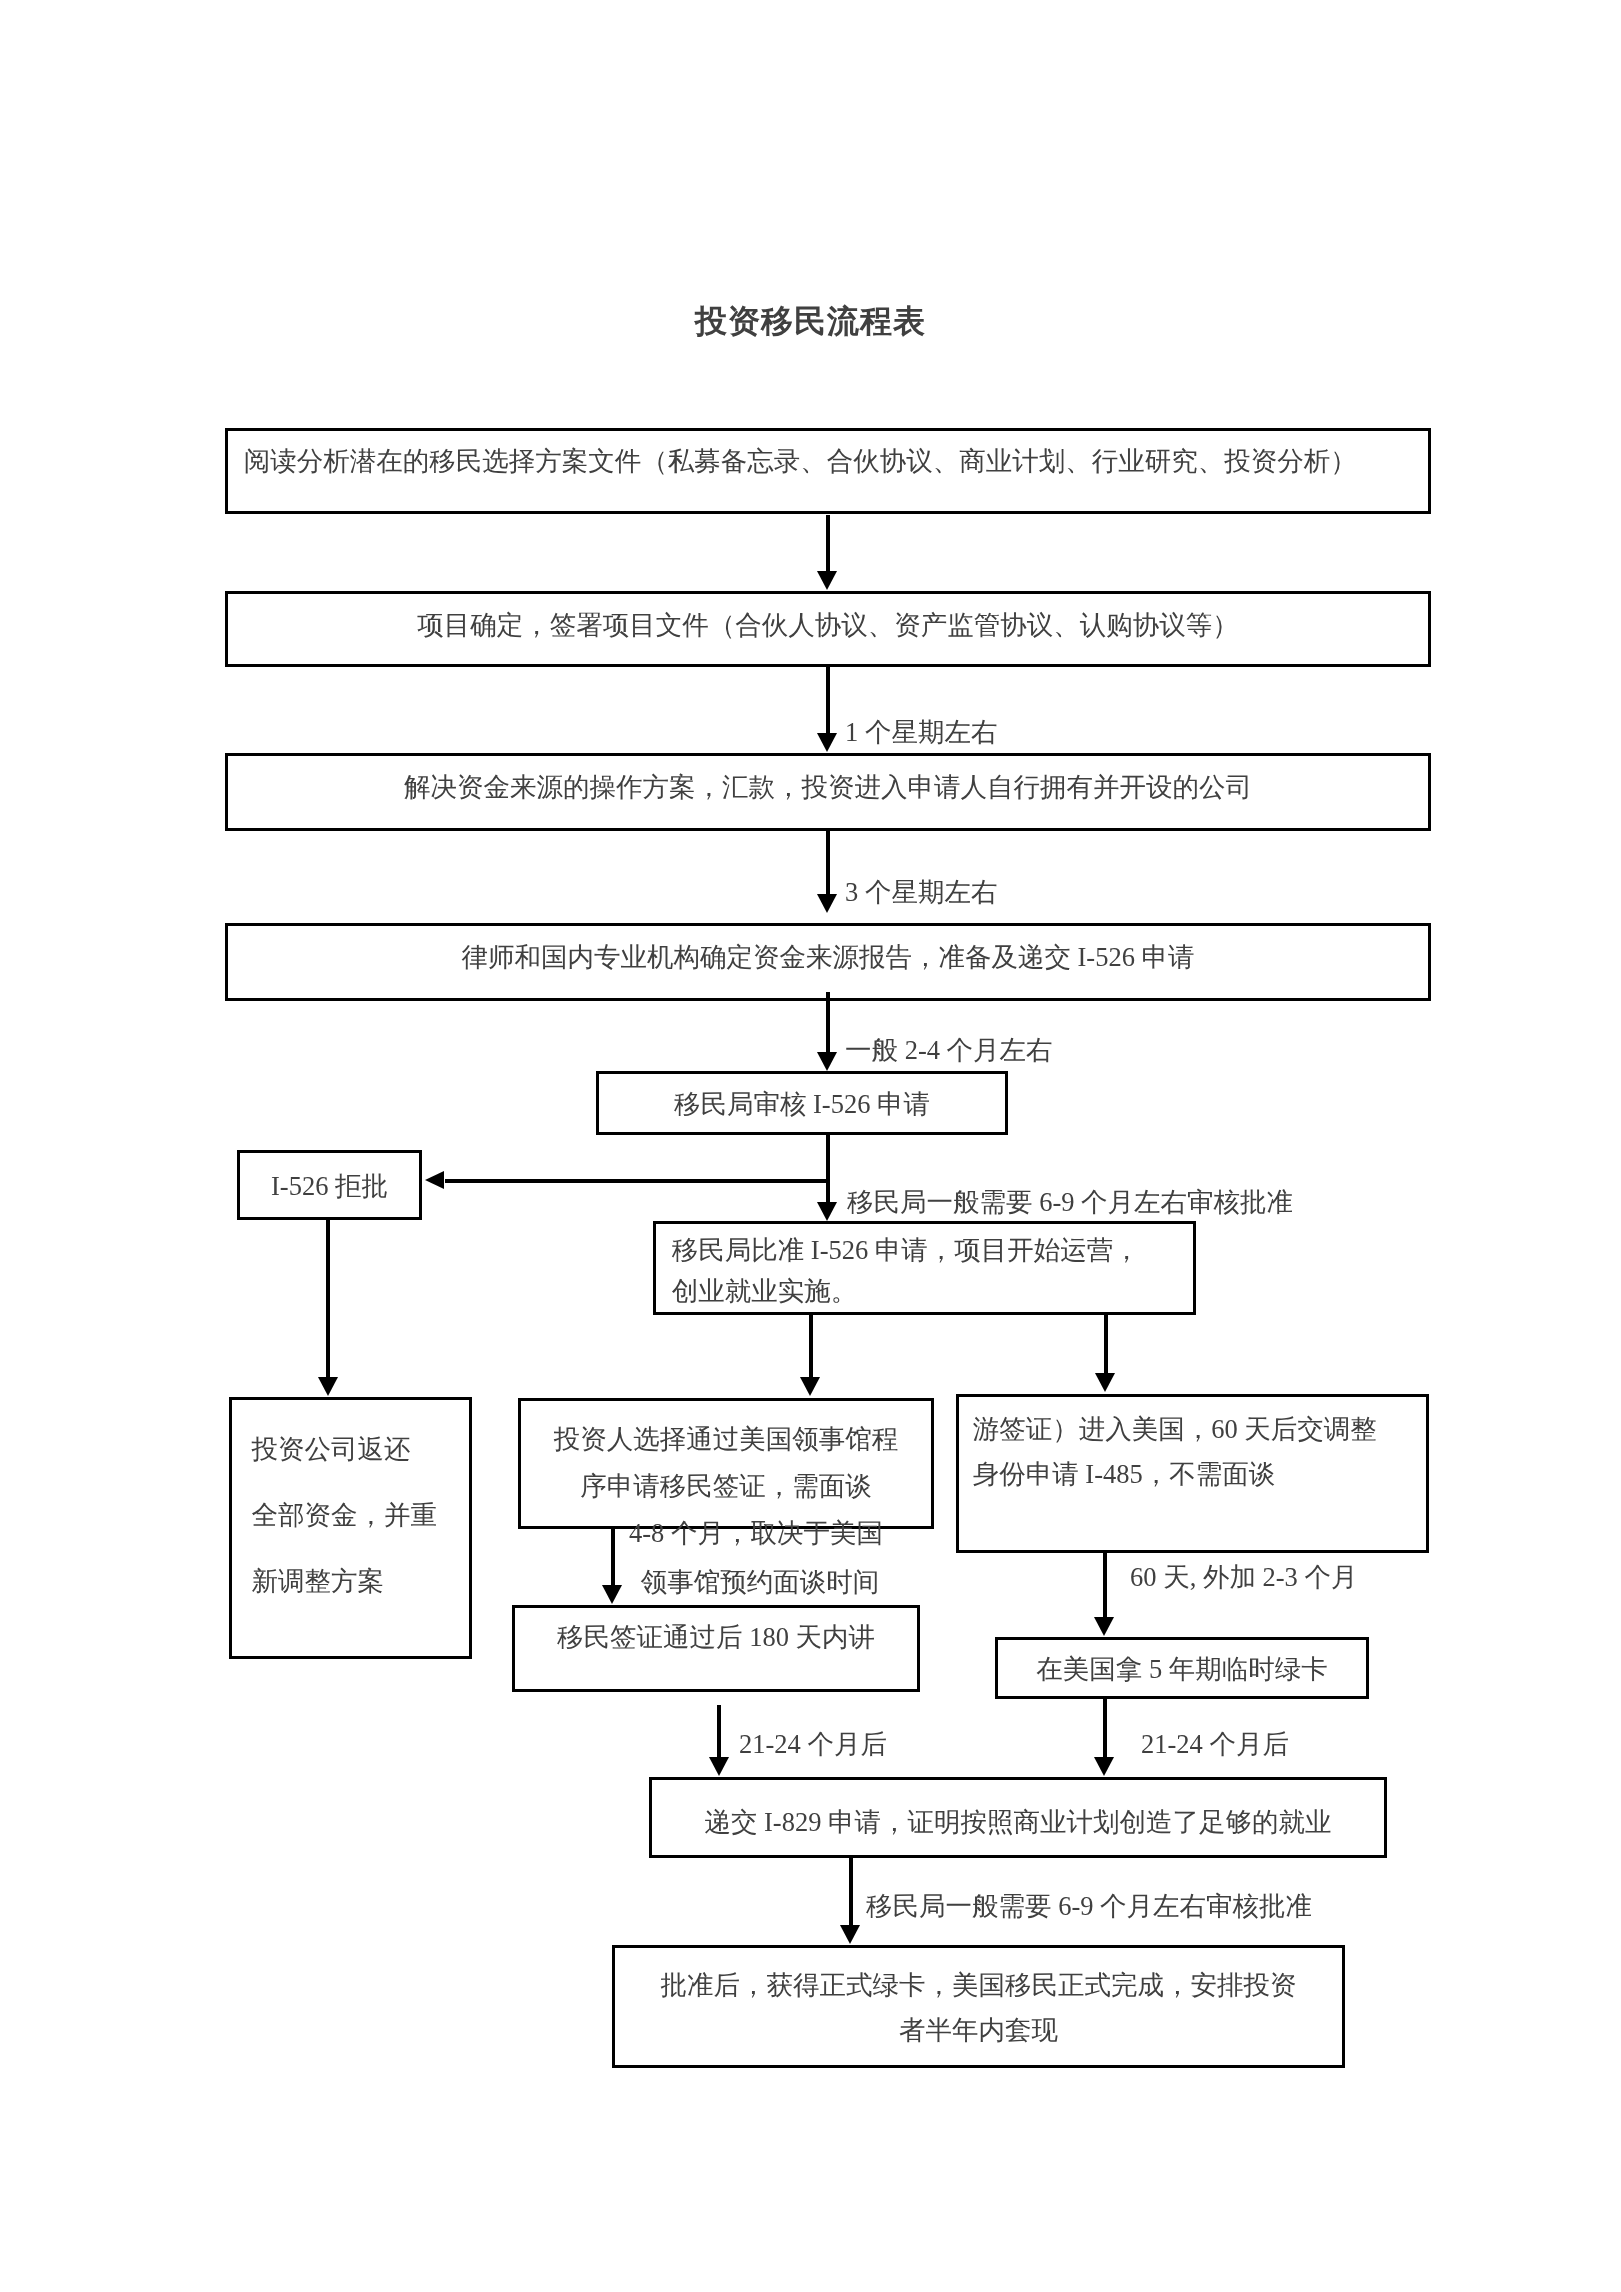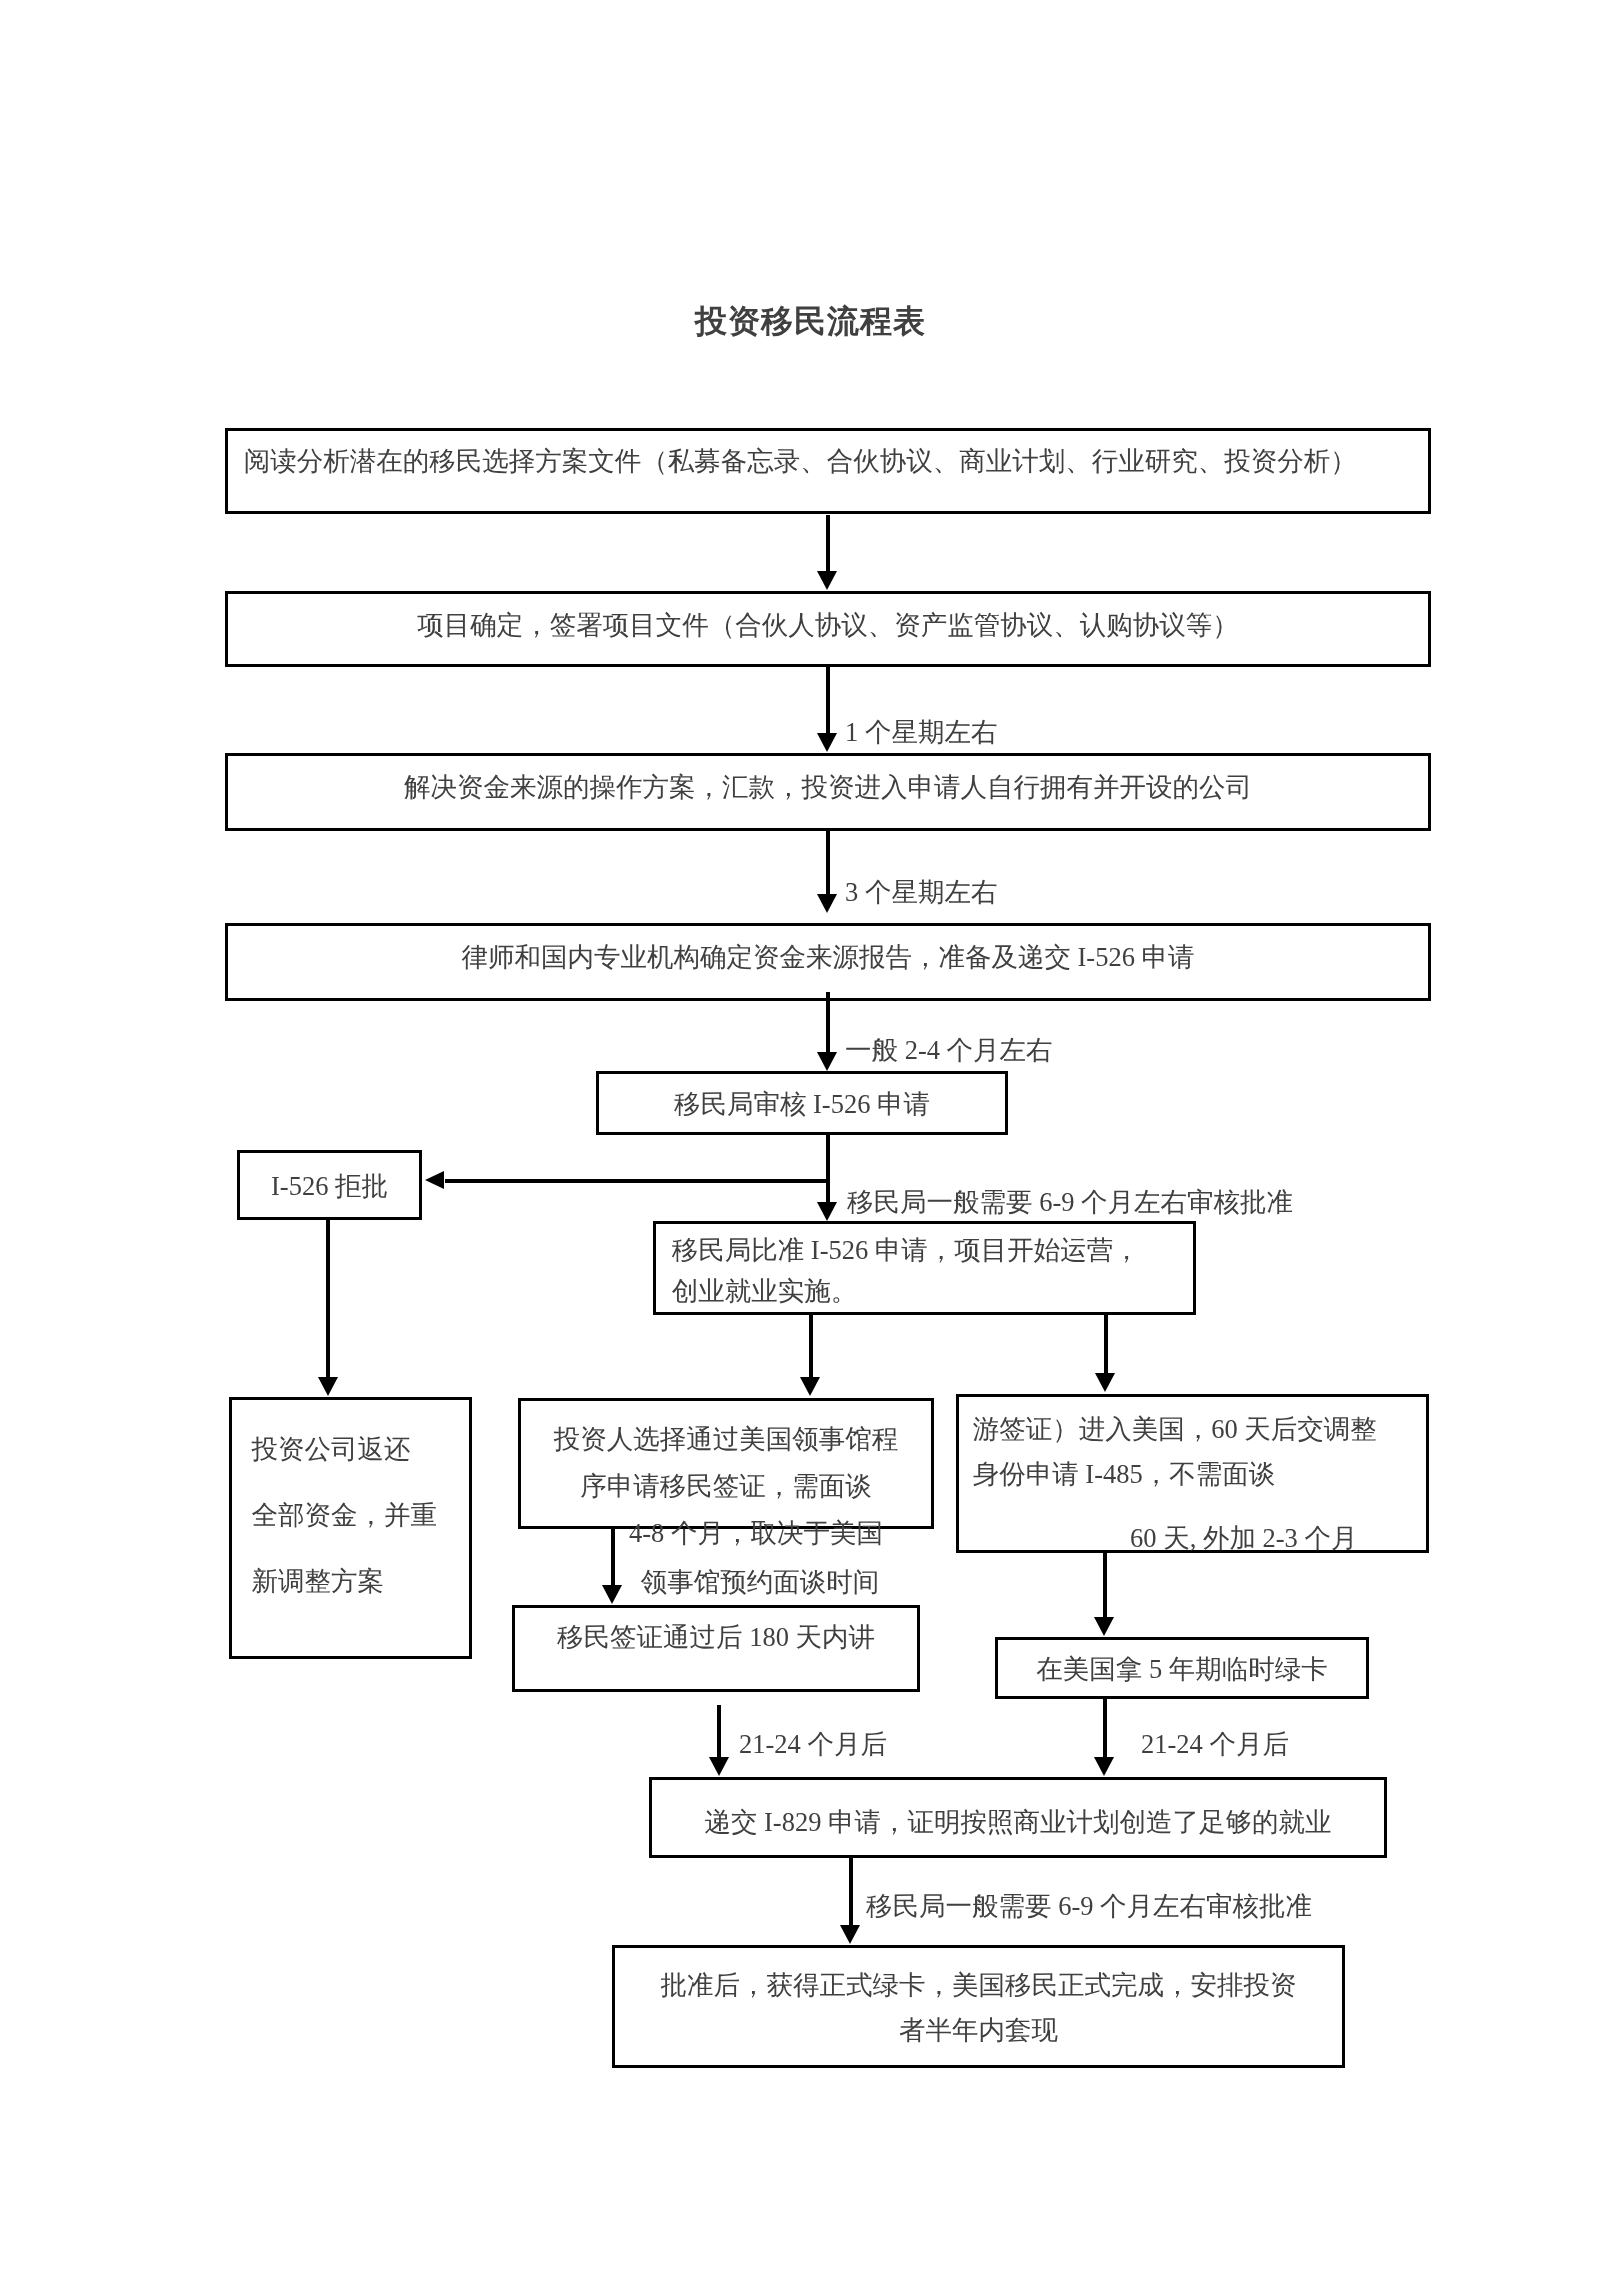--- a/index.html
+++ b/index.html
@@ -133,21 +133,21 @@
     <span class="line2">4-8 个月，取决于美国</span>
     <span class="line2" style="padding-left:11.8px;">领事馆预约面谈时间</span>
   </div>
 
   <div class="box tc" style="left:512px;top:1605px;width:408px;height:87px;padding-top:8.8px;line-height:41px;">
     <span class="line2">移民签证通过后 180 天内讲</span>
   </div>
 
   <div class="vline" style="left:1103px;top:1553px;width:3.9px;height:66px;"></div>
   <div class="ah-down" style="left:1094px;top:1617px;"></div>
-  <div class="lbl" style="left:1130px;top:1522px;">60 天, 外加 2-3 个月</div>
+  <div class="lbl" style="left:1130px;top:1561px;">60 天, 外加 2-3 个月</div>
 
   <div class="box tc" style="left:995px;top:1637px;width:374px;height:62px;padding-top:9.8px;">
     <span>在美国拿 5 年期临时绿卡</span>
   </div>
 
   <div class="vline" style="left:717px;top:1705px;width:3.9px;height:53px;"></div>
   <div class="ah-down" style="left:709px;top:1757px;"></div>
   <div class="lbl" style="left:739px;top:1728px;">21-24 个月后</div>
 
   <div class="vline" style="left:1103px;top:1699px;width:3.9px;height:60px;"></div>

